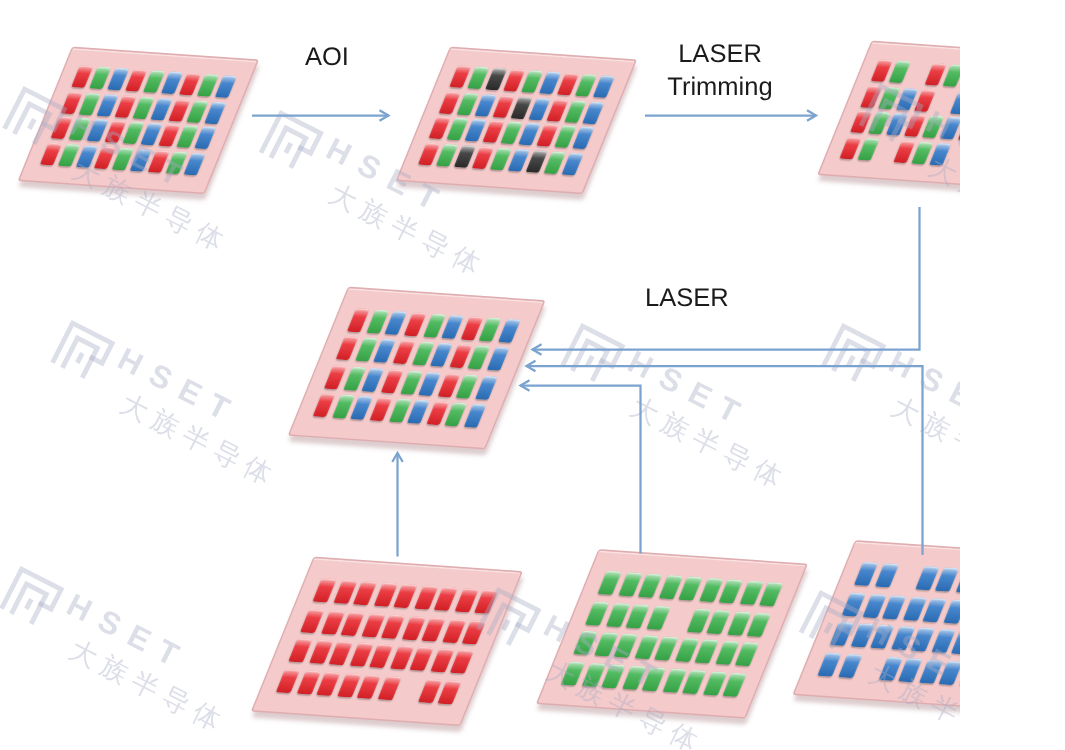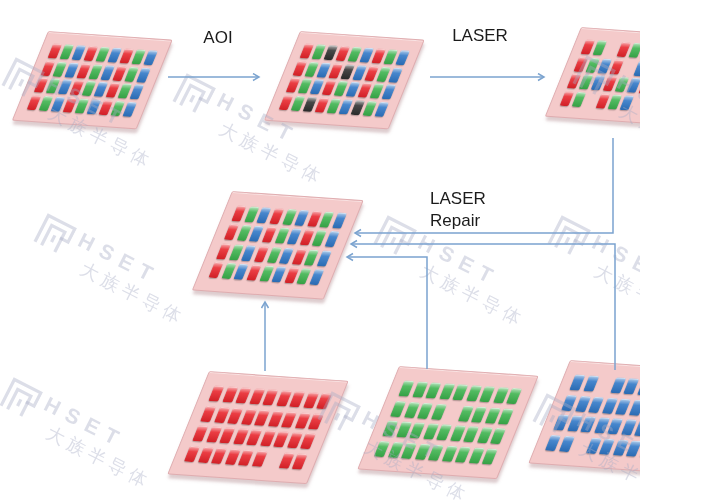--- a/index.html
+++ b/index.html
@@ -100,24 +100,24 @@
       <polyline points="427,369 427,257 347,257" marker-end="url(#ah)"></polyline>
       <line x1="265" y1="371" x2="265" y2="302" marker-end="url(#ah)"></line>
     </g>
   </svg>
 
   <div class="flow-label lbl-aoi">
     <div>AOI</div>
   </div>
   <div class="flow-label lbl-trim">
     <div>LASER</div>
+    <div>Trimming</div>
   </div>
   <div class="flow-label lbl-repair">
     <div>LASER</div>
-    <div>Repair</div>
   </div>
 
   <div class="panel top p1">
       <div class="chip-row">
         <span class="chip chip-R"></span>
         <span class="chip chip-G"></span>
         <span class="chip chip-B"></span>
         <span class="chip chip-R"></span>
         <span class="chip chip-G"></span>
         <span class="chip chip-B"></span>

